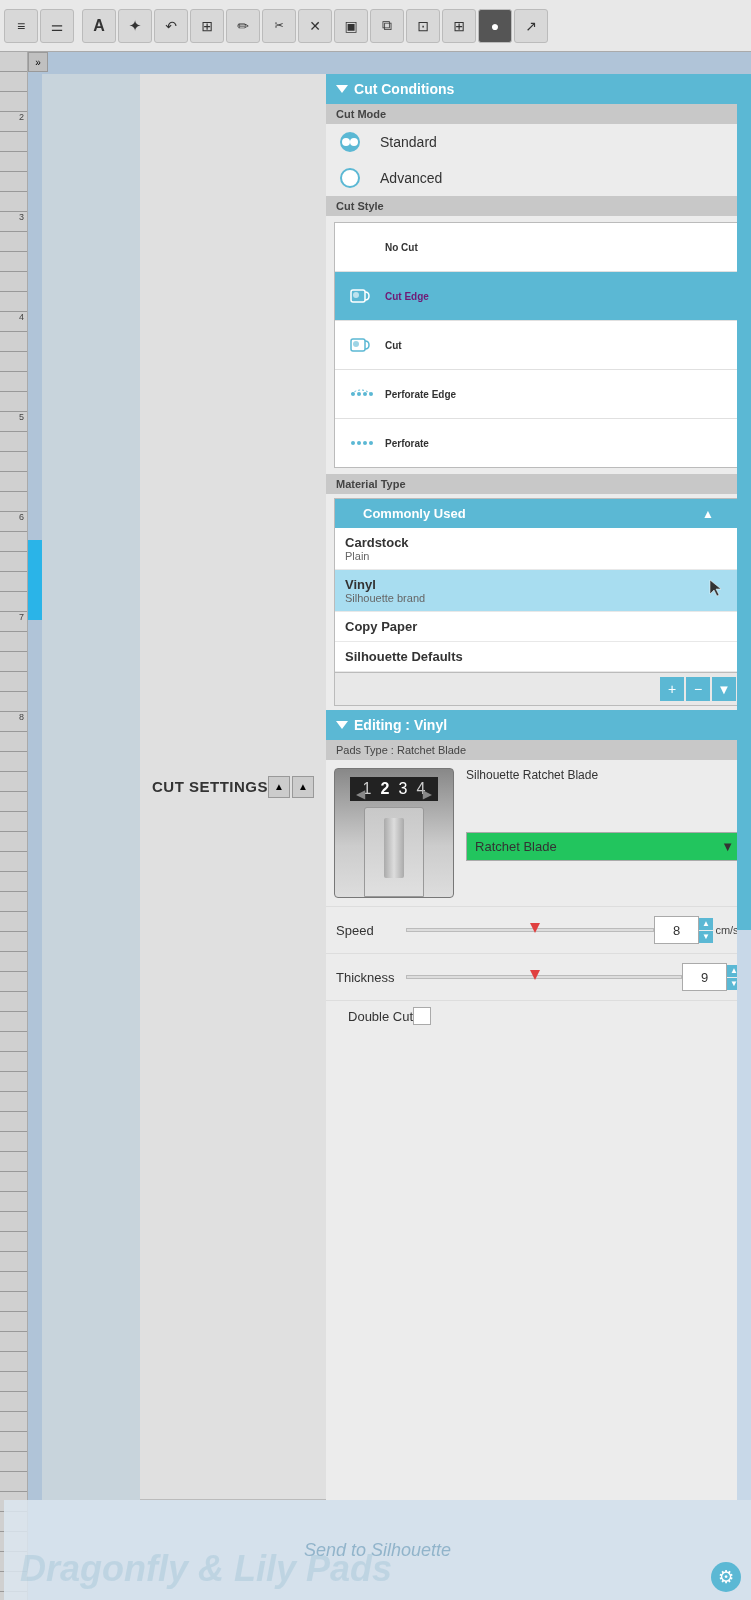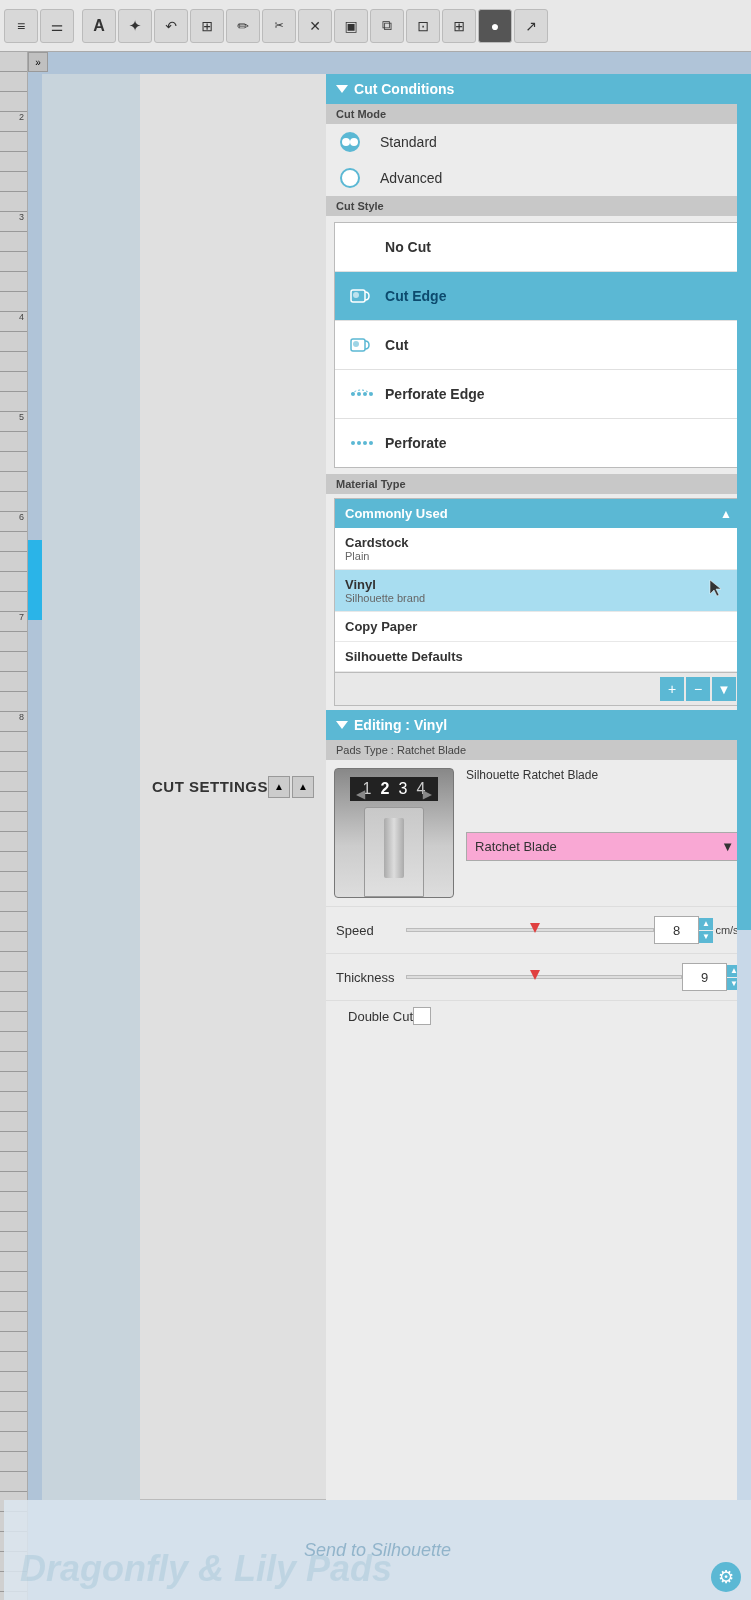--- a/index.html
+++ b/index.html
@@ -237,25 +237,25 @@
       cursor: pointer;
       border-bottom: 1px solid #e0e0e0;
     }
     .cut-style-item:last-child {
       border-bottom: none;
     }
     .cut-style-item.selected {
       background: #5bb8d4;
     }
     .cut-style-item.selected .cut-style-name {
-      color: #0c4a6e;
+      color: #701a75;
       text-align: right;
     }
     .cut-style-name {
-      font-size: 14px;
+      font-size: 10px;
       color: #333;
       font-weight: bold;
     }
     .cut-icon {
       width: 28px;
       height: 28px;
       display: flex;
       align-items: center;
       justify-content: center;
     }
@@ -272,21 +272,21 @@
       font-weight: bold;
     }
     .material-list {
       border: 1px solid #bbb;
       margin: 4px 8px;
       background: white;
       position: relative;
     }
     .material-list-header {
       background: #5bb8d4;
-      padding: 7px 10px;
+      padding: 7px 28px;
       display: flex;
       align-items: center;
       justify-content: space-between;
     }
     .material-list-header-text {
       font-size: 13px;
       font-weight: bold;
       color: #fff;
     }
     .material-list-arrow {
@@ -430,21 +430,21 @@
     }
     .blade-info {
       flex: 1;
     }
     .blade-name {
       font-size: 12px;
       color: #333;
       margin-bottom: 8px;
     }
     .blade-dropdown {
-      background: #f9a8d4;
+      background: #22c55e;
       border: 1px solid #aaa;
       padding: 6px 8px;
       font-size: 13px;
       color: #333;
       display: flex;
       align-items: center;
       justify-content: space-between;
       cursor: pointer;
       margin-top: 50px;
     }

